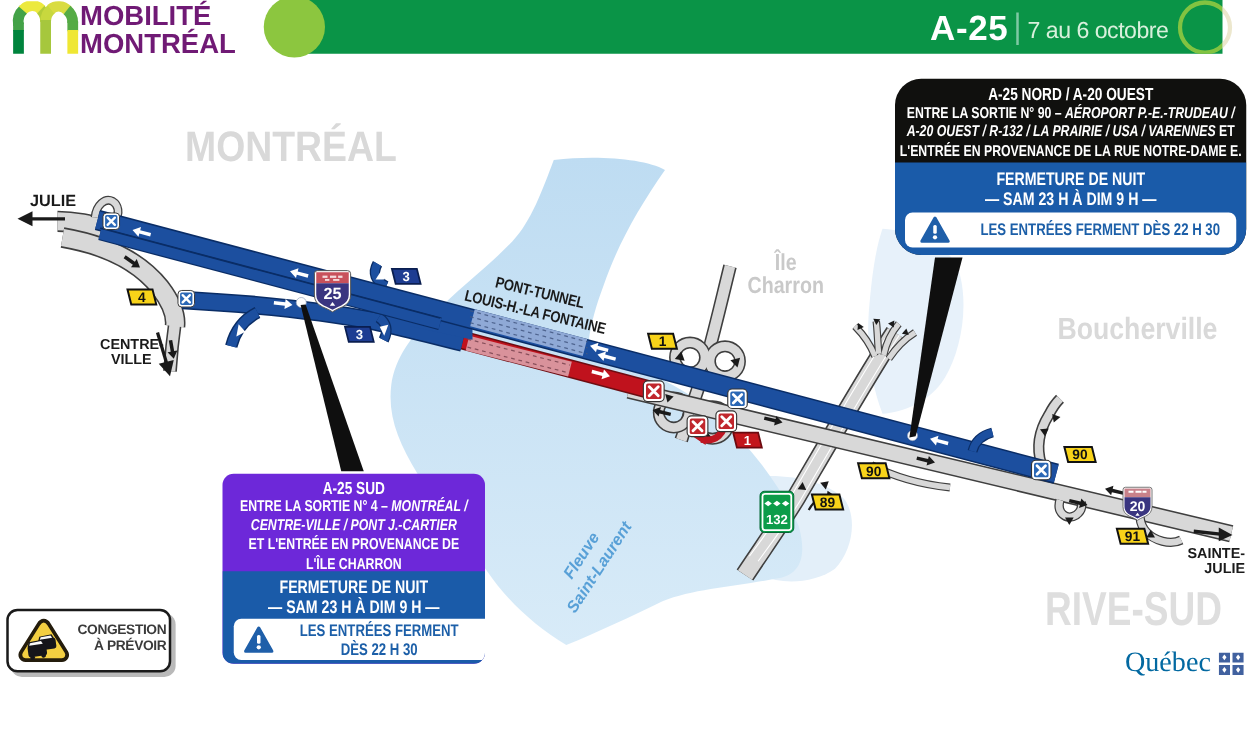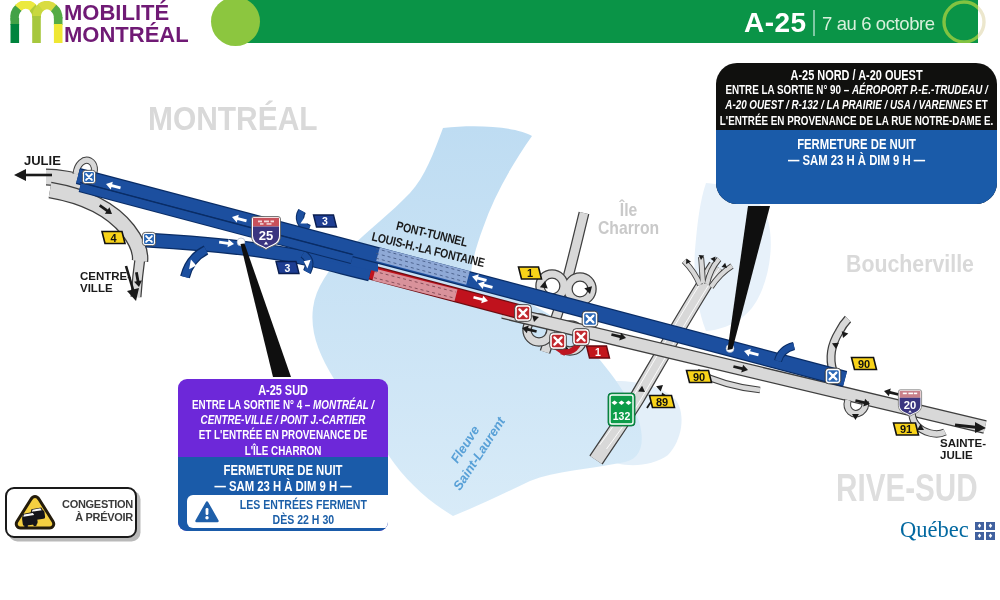--- a/index.html
+++ b/index.html
@@ -349,37 +349,45 @@
 <div class="abs" style="left:148px;top:99px;z-index:2;font-weight:bold;color:#d9d9d9;font-size:34px;white-space:nowrap;transform:scaleX(0.88);transform-origin:0 0">MONTRÉAL</div>
 
 <div class="abs" style="left:846px;top:250px;z-index:2;font-weight:bold;color:#d9d9d9;font-size:24.5px;white-space:nowrap;transform:scaleX(0.87);transform-origin:0 0">Boucherville</div>
 
 <div class="abs" style="left:836px;top:467px;z-index:2;font-weight:bold;color:#dedede;font-size:38px;white-space:nowrap;transform:scaleX(0.78);transform-origin:0 0">RIVE-SUD</div>
 
 <div class="abs" style="left:592px;top:201px;width:86px;z-index:2;font-weight:bold;color:#c9c9c9;font-size:18.5px;line-height:17.5px;text-align:center;transform:scaleX(0.85);transform-origin:0 0">Île<br>Charron</div>
 
 <div class="abs" style="left:24px;top:153px;z-index:3;font-weight:bold;color:#1a1a1a;font-size:13px">JULIE</div>
 
-<div class="abs" style="left:80px;top:270px;width:50px;z-index:3;font-weight:bold;color:#1a1a1a;font-size:11.5px;line-height:12px;text-align:left">CENTRE-<br>VILLE</div>
-
-<div class="abs" style="left:940px;top:437px;width:56px;z-index:3;font-weight:bold;color:#1a1a1a;font-size:11.5px;line-height:12px;text-align:left">SAINTE-<br>JULIE</div>
+<div class="abs" style="left:80px;top:270px;width:50px;z-index:3;font-weight:bold;color:#1a1a1a;font-size:11.5px;line-height:12px;text-align:center">CENTRE-<br>VILLE</div>
+
+<div class="abs" style="left:940px;top:437px;width:56px;z-index:3;font-weight:bold;color:#1a1a1a;font-size:11.5px;line-height:12px;text-align:right">SAINTE-<br>JULIE</div>
 
 <div class="abs" style="left:357px;top:226px;width:146px;z-index:3;font-weight:bold;color:#1a1a1a;font-size:12.5px;letter-spacing:-0.2px;line-height:16px;text-align:center;transform:rotate(13.5deg) scaleX(0.84);transform-origin:center;white-space:nowrap">PONT-TUNNEL<br>LOUIS-H.-LA FONTAINE</div>
 
 <div class="abs" style="left:412px;top:432px;width:120px;z-index:2;font-weight:bold;font-style:italic;color:#58a0d7;font-size:13px;line-height:17px;text-align:center;transform:rotate(-57deg);transform-origin:center">Fleuve<br>Saint-Laurent</div>
 
 <div class="abs" style="left:716px;top:63px;width:281px;height:141px;z-index:6;border-radius:21px;background:#10100e;overflow:hidden">
 
   <div style="width:360px;transform:scaleX(0.781);transform-origin:0 0;margin-top:4px;text-align:center;color:#fff;font-size:14px;font-weight:bold">A-25 NORD / A-20 OUEST</div>
 
   <div style="width:360px;transform:scaleX(0.781);transform-origin:0 0;margin-top:0;text-align:center;color:#fff;font-size:12.6px;line-height:15.4px;font-weight:bold">ENTRE LA SORTIE N° 90 – <i>AÉROPORT P.-E.-TRUDEAU /</i><br><i>A-20 OUEST / R-132 / LA PRAIRIE / USA / VARENNES</i> ET<br>L'ENTRÉE EN PROVENANCE DE LA RUE NOTRE-DAME E.</div>
 
   <div style="position:absolute;left:0;top:67px;width:281px;height:74px;background:#1a5ba9">
     <div style="width:360px;transform:scaleX(0.781);transform-origin:0 0;margin-top:6px;text-align:center;color:#fff;font-size:14.5px;font-weight:bold;line-height:16px">FERMETURE DE NUIT<br>— SAM 23 H À DIM 9 H —</div>
 
+    <div style="position:absolute;left:8px;top:40px;width:265px;height:28px;background:#fff;border-radius:6px">
+      <svg style="position:absolute;left:12px;top:3px" width="24" height="22" viewBox="0 0 24 22">
+            <path d="M12,1.5 L22.5,20 L1.5,20 Z" fill="#1f5fa9" stroke="#1f5fa9" stroke-width="2.5" stroke-linejoin="round"></path>
+            <rect x="10.6" y="7" width="2.8" height="7" rx="1.2" fill="#fff"></rect>
+            <circle cx="12" cy="16.8" r="1.7" fill="#fff"></circle>
+          </svg>
+      <div style="width:340px;transform:scaleX(0.781);transform-origin:0 0;margin-top:6px;text-align:center;padding-left:30px;color:#1c5fa8;font-size:13.5px;font-weight:bold">LES ENTRÉES FERMENT DÈS 22 H 30</div>
+    </div>
   </div>
 </div>
 
 <div class="abs" style="left:178px;top:379px;width:210px;height:152px;z-index:6;border-radius:9px;background:#6d28d9;overflow:hidden">
 
   <div style="width:269px;transform:scaleX(0.781);transform-origin:0 0;margin-top:3px;text-align:center;color:#fff;font-size:14px;font-weight:bold">A-25 SUD</div>
 
   <div style="width:269px;transform:scaleX(0.781);transform-origin:0 0;margin-top:0;text-align:center;color:#fff;font-size:12.6px;line-height:15.2px;font-weight:bold">ENTRE LA SORTIE N° 4 – <i>MONTRÉAL /</i><br><i>CENTRE-VILLE / PONT J.-CARTIER</i><br>ET L'ENTRÉE EN PROVENANCE DE<br>L'ÎLE CHARRON</div>
 
   <div style="position:absolute;left:0;top:78px;width:210px;height:74px;background:#1a5ba9">

